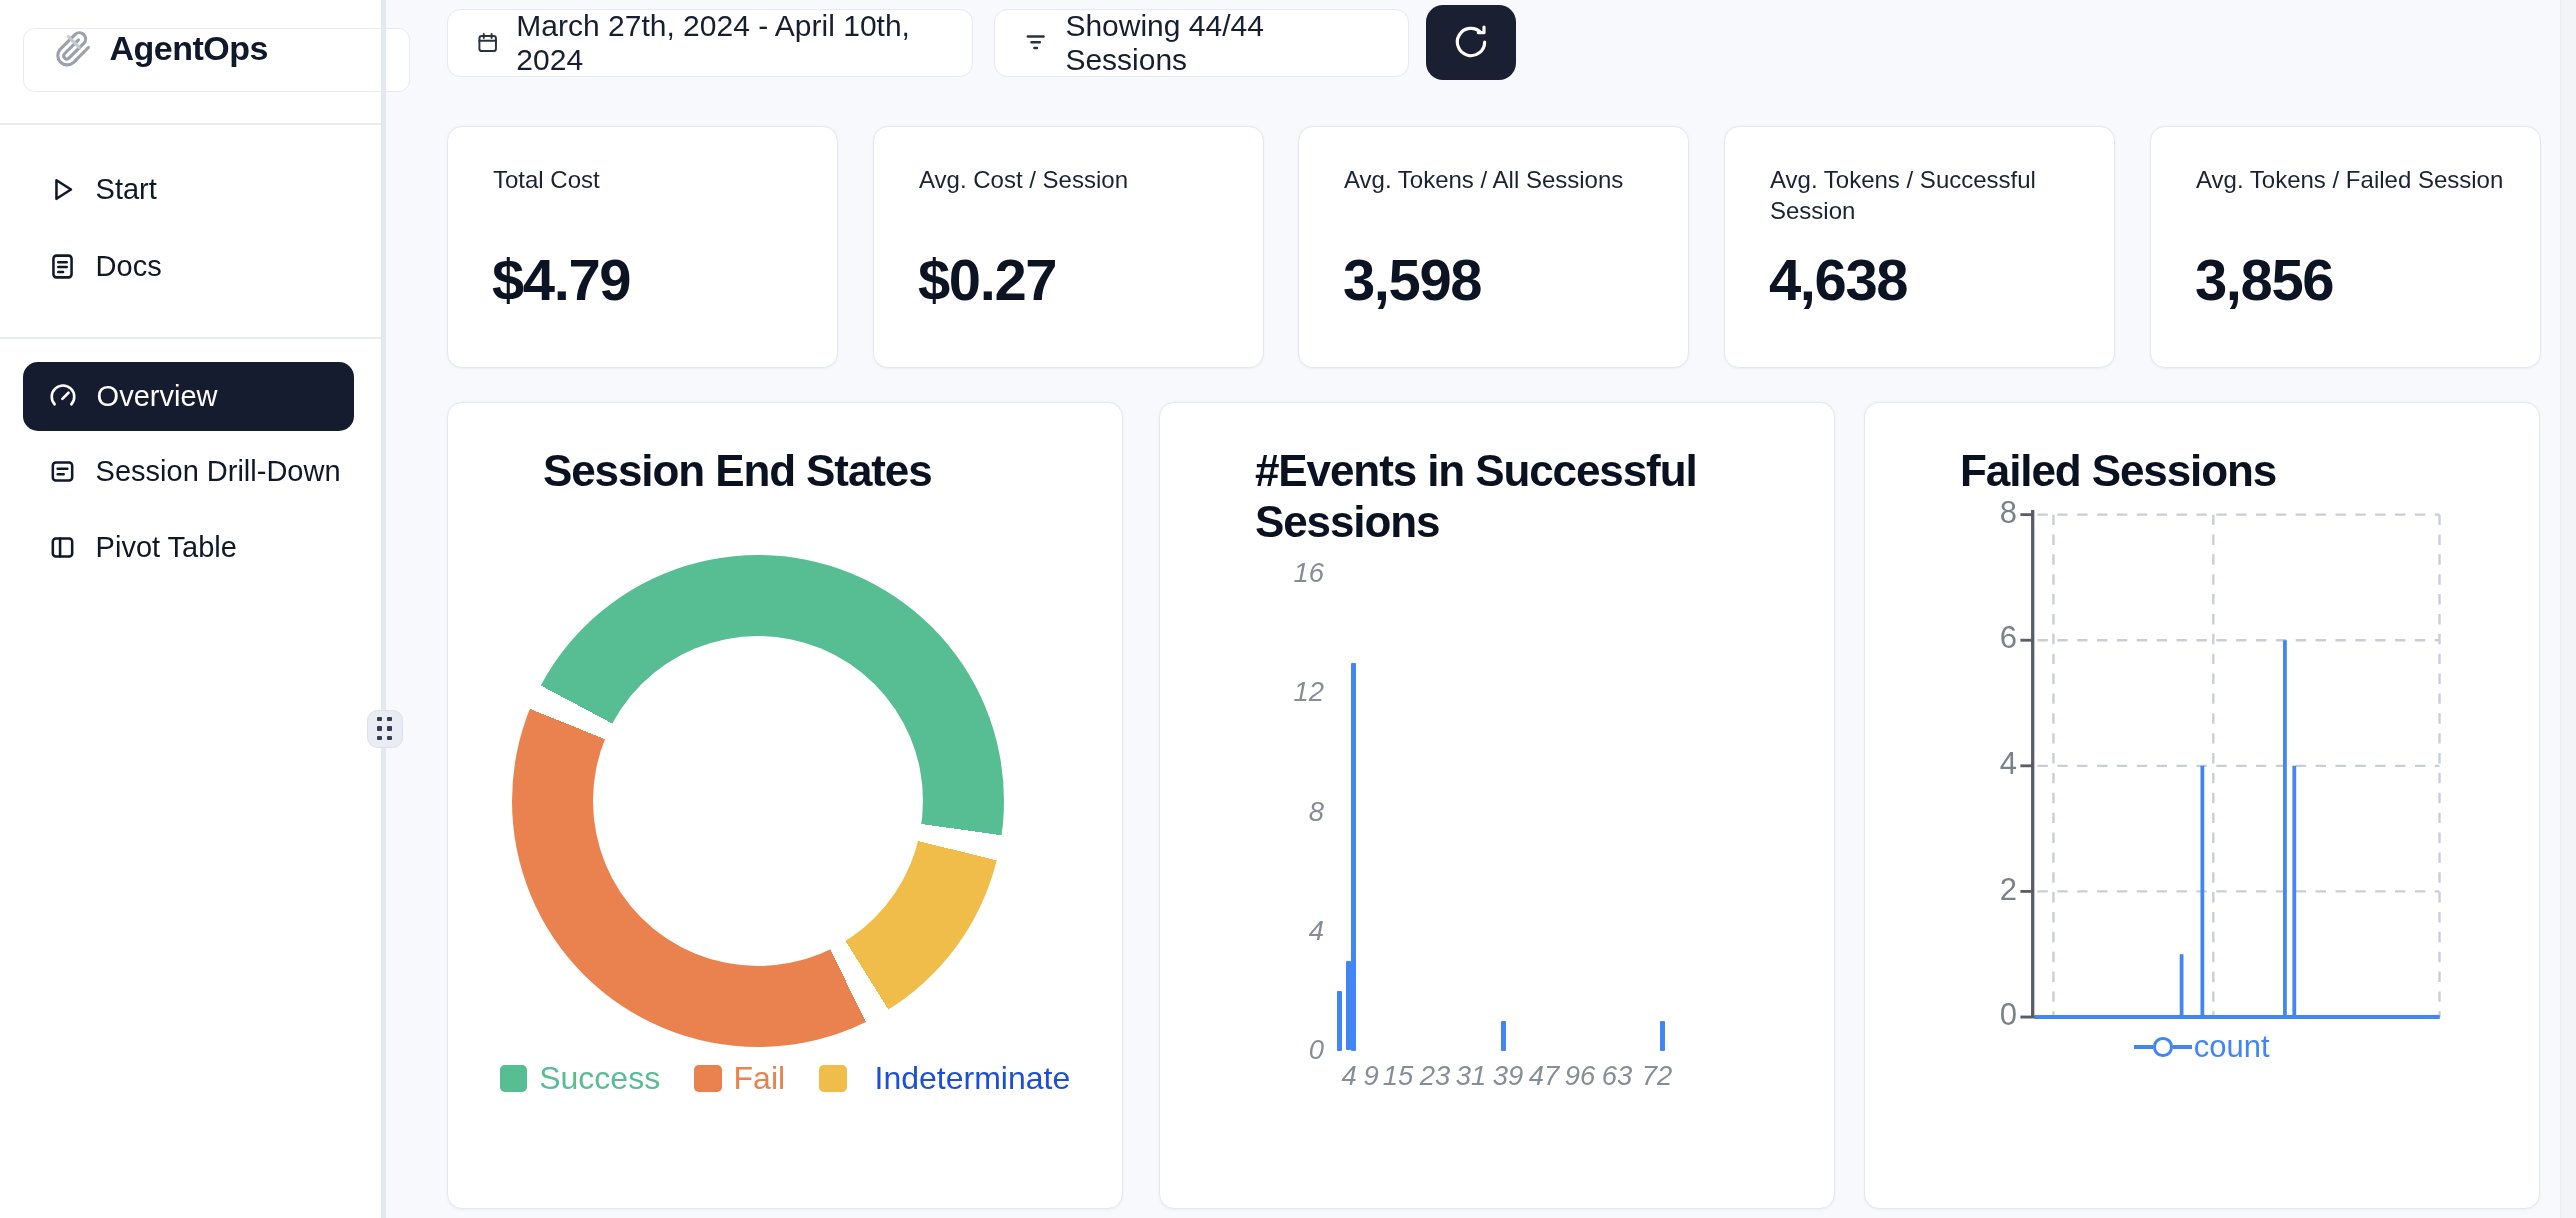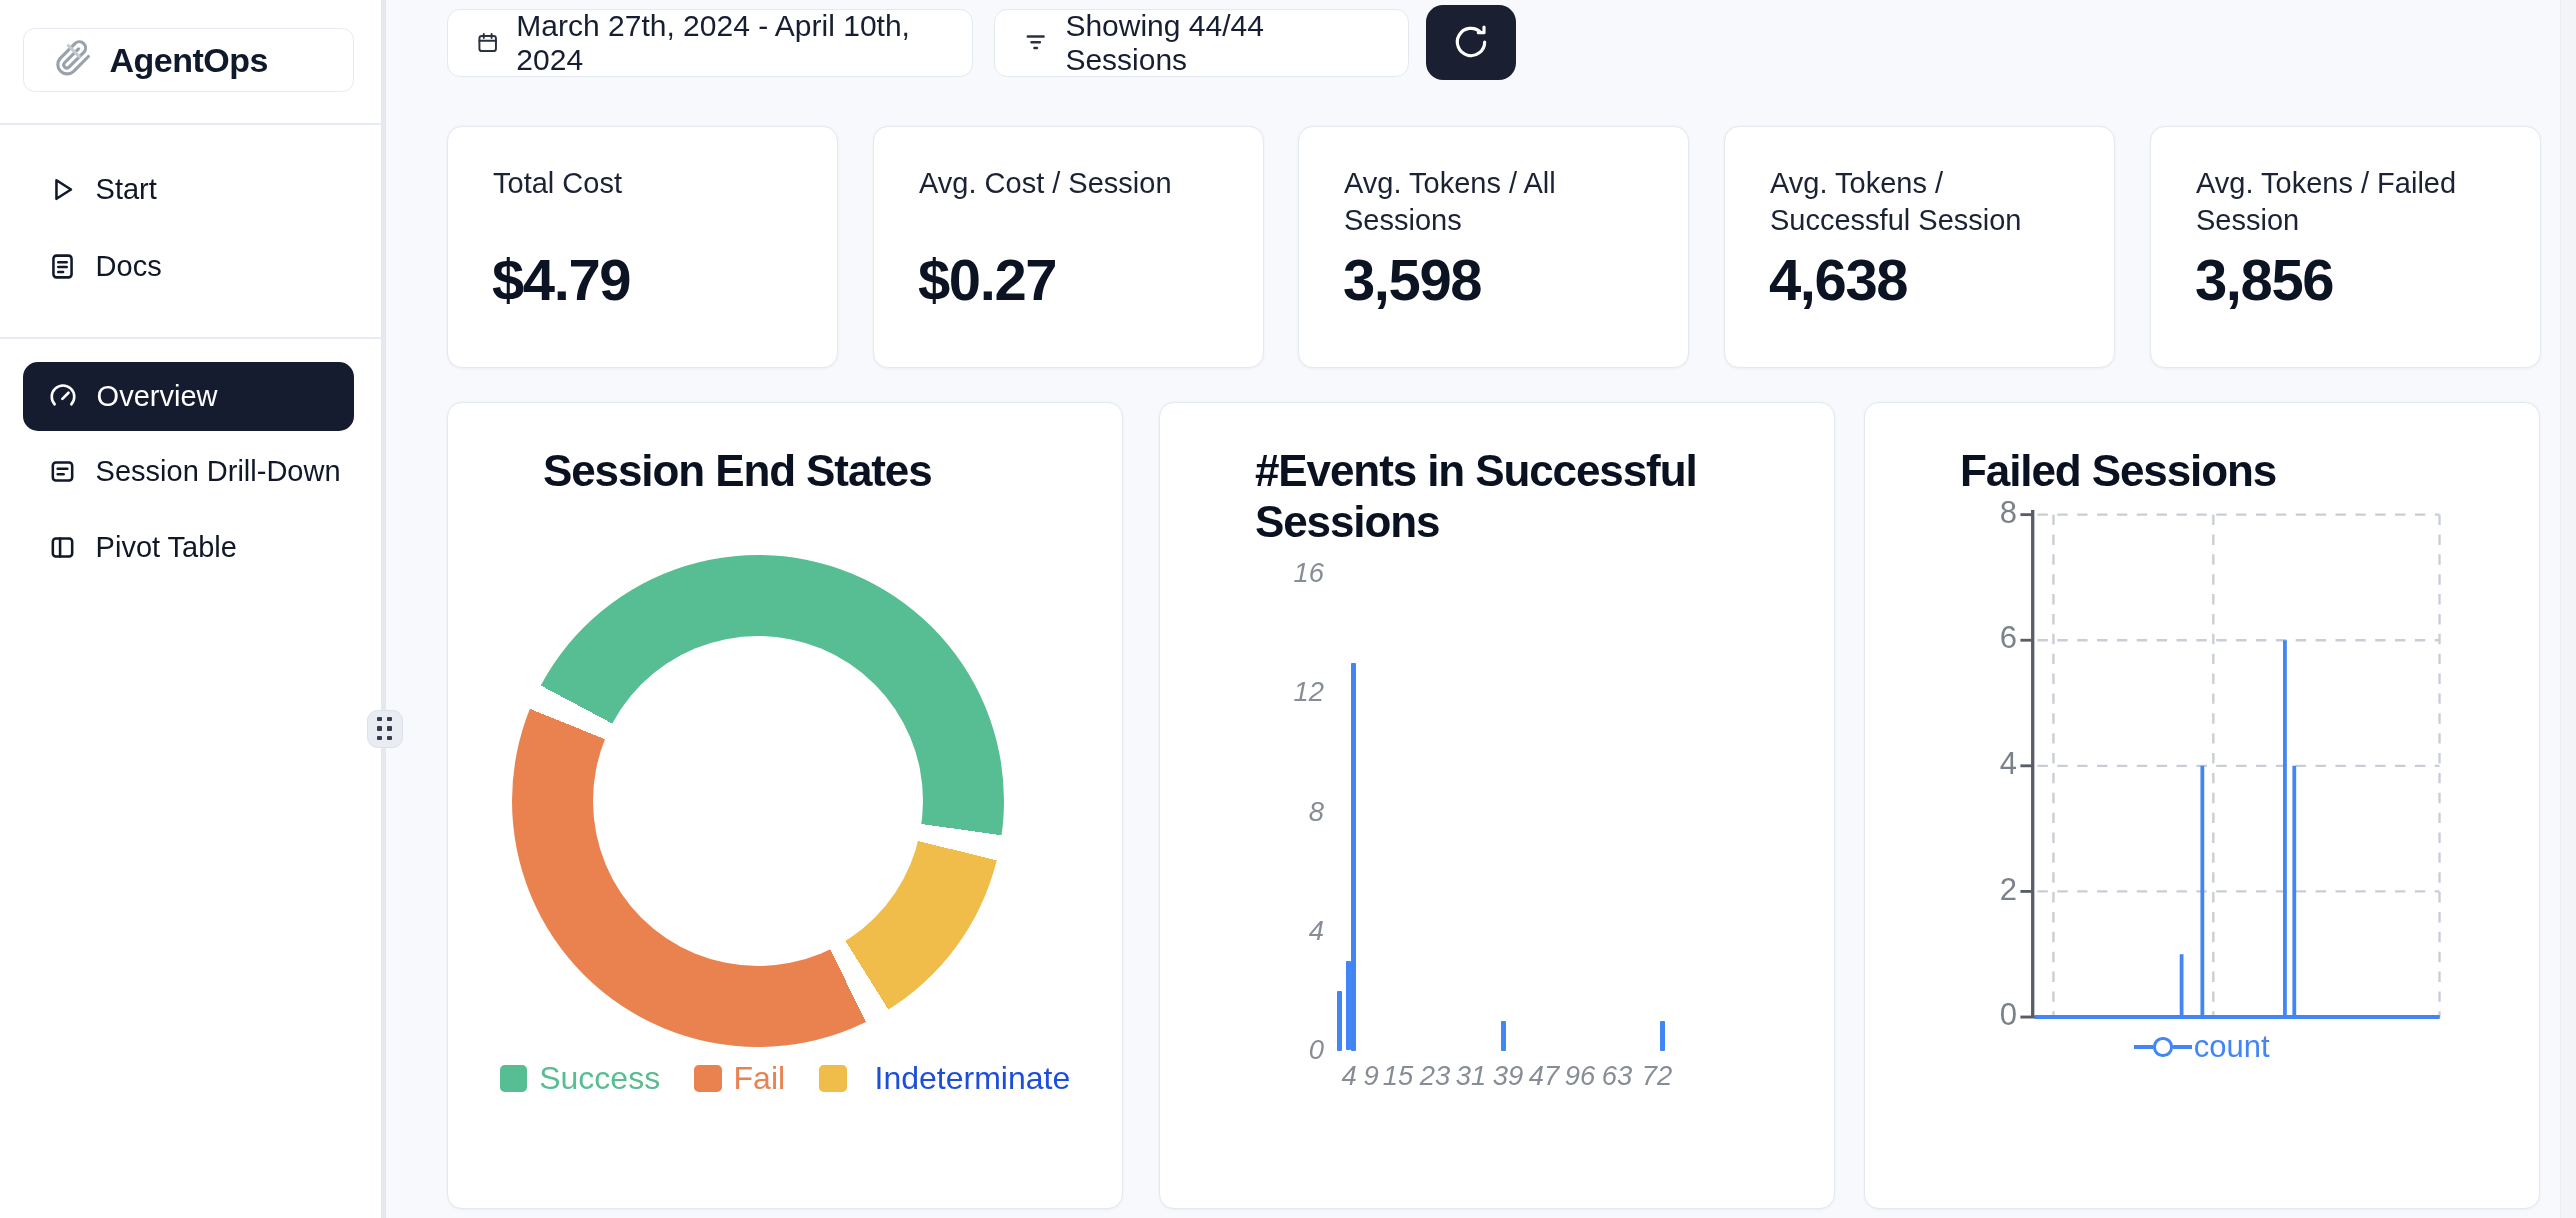--- a/index.html
+++ b/index.html
@@ -8,41 +8,41 @@
     background:#f7f9fc;color:#10182b;
     font-family:"Liberation Sans","DejaVu Sans",sans-serif;
   }
   
   .sidebar{position:absolute;left:0;top:0;width:381px;height:1219px;background:#ffffff;}
   .v-divider{position:absolute;left:381px;top:0;width:4.7px;height:1219px;background:#e4e8ef;}
   .drag-handle{position:absolute;left:367px;top:710px;width:34px;height:36px;background:#e9edf3;
     border:0.9px solid #dbe0e9;border-radius:10.4px;display:grid;grid-template-columns:5.7px 5.7px;
     grid-auto-rows:5.7px;gap:3.8px;justify-content:center;align-content:center;cursor:col-resize;}
   .drag-handle span{width:4.7px;height:4.7px;border-radius:0.9px;background:#353c4e;}
-  .logo-box{position:absolute;left:23px;top:28px;width:331px;height:64px;background:#fff;
-    border:1.9px solid #e6eaf1;border-radius:11.4px;display:flex;align-items:center;gap:15px;
+  .logo-box{position:absolute;left:23px;top:28px;width:387px;height:64px;background:#fff;
+    border:1.9px solid #e6eaf1;border-radius:11.4px;display:flex;gap:15px;
     padding-left:26.5px;box-sizing:border-box;}
   .logo-text{font-size:34px;font-weight:700;color:#10182b;letter-spacing:-0.5px;}
   .side-hr{position:absolute;left:0;width:381px;height:1.9px;background:#e8ebf1;}
   .nav-item{position:absolute;left:23px;width:331px;height:61px;border-radius:15px;
     display:flex;align-items:center;gap:19px;padding-left:24.6px;box-sizing:border-box;
     font-size:29px;font-weight:500;color:#101728;cursor:pointer;}
   .nav-item.active{height:69px;background:#161c30;color:#ffffff;}
   .nav-item svg{flex:0 0 auto;}
   
   .pill{position:absolute;top:8.5px;height:68px;background:#fff;border:1.9px solid #e4e8f0;
     border-radius:13.2px;display:flex;align-items:center;gap:17px;padding:0 28px;
     box-sizing:border-box;font-size:30px;font-weight:500;color:#171e31;cursor:pointer;}
   .refresh-btn{position:absolute;left:1426px;top:4.7px;width:90px;height:75px;background:#1a2032;
     border:none;border-radius:17px;display:flex;align-items:center;justify-content:center;cursor:pointer;}
   
   .stat-card{position:absolute;top:126px;width:391px;height:242px;background:#fff;
     border:1.9px solid #e4e8f0;border-radius:15px;box-sizing:border-box;
     box-shadow:0 0.9px 2.8px rgba(15,23,42,.05);}
-  .stat-label{position:absolute;left:45px;top:38px;right:26.5px;font-size:29px;line-height:1.28;color:#1a2234;}
+  .stat-label{position:absolute;left:45px;top:38px;right:26.5px;font-size:24px;line-height:1.28;color:#1a2234;}
   .stat-value{position:absolute;left:44px;top:119px;font-size:58px;font-weight:800;
     letter-spacing:-1.4px;color:#0c1322;}
   
   .chart-card{position:absolute;top:402px;width:676px;height:807px;background:#fff;
     border:1.9px solid #e4e8f0;border-radius:15px;box-sizing:border-box;
     box-shadow:0 0.9px 2.8px rgba(15,23,42,.05);overflow:hidden;}
   .chart-title{position:absolute;left:47px;top:42px;right:95px;font-size:44px;font-weight:700;
     line-height:1.17;letter-spacing:-1.1px;color:#0a1120;margin-left:48px;}
   
   .donut{position:absolute;left:64px;top:152px;width:492px;height:492px;border-radius:50%;}

